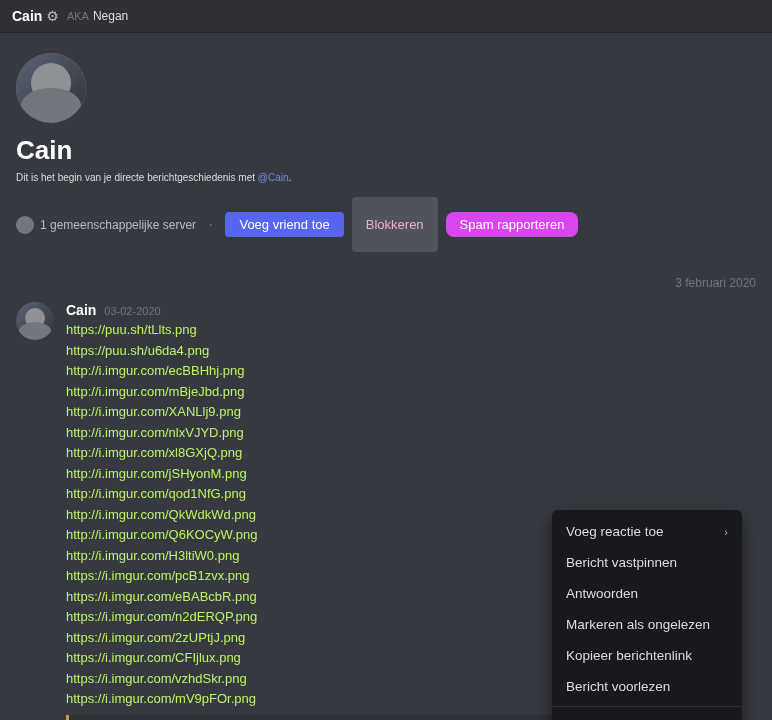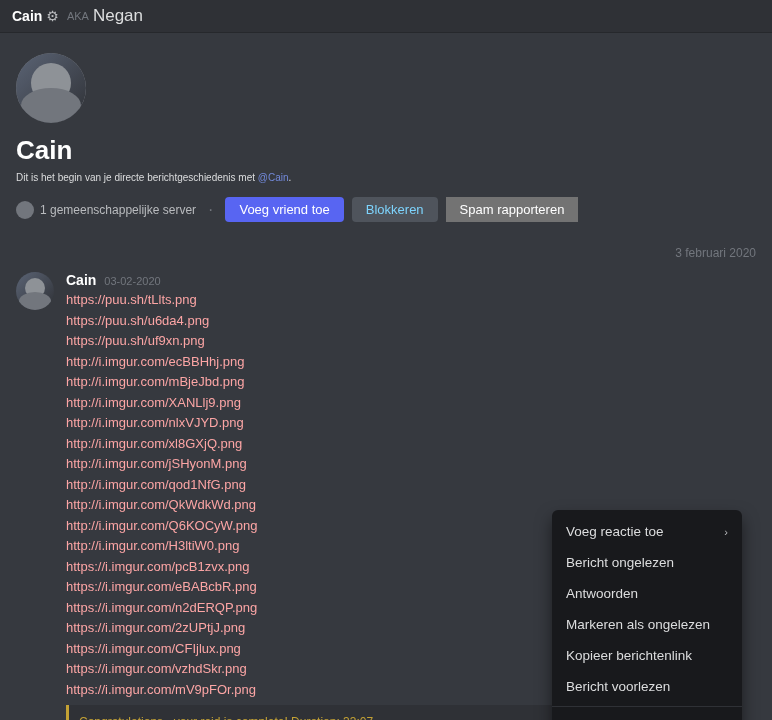--- a/index.html
+++ b/index.html
@@ -32,21 +32,21 @@
       color: #b9bbbe;
       margin-left: 4px;
     }
     .title-bar-aka {
       font-size: 11px;
       color: #72767d;
       margin-left: 8px;
     }
     .title-bar-aka-name {
       color: #dcddde;
-      font-size: 17px;
+      font-size: 12px;
       margin-left: 4px;
     }
 
     
     .main {
       display: flex;
       height: calc(720px - 33px);
     }
 
     
@@ -146,33 +146,33 @@
       color: #fff;
       border: none;
       border-radius: 4px;
       padding: 5px 14px;
       font-size: 13px;
       font-weight: 500;
       cursor: pointer;
     }
     .btn-block {
       background: #4f545c;
-      color: #7dd3fc;
+      color: #f9a8d4;
       border: none;
       border-radius: 4px;
-      padding: 5px 14px;
+      padding: 20px 14px;
       font-size: 13px;
       font-weight: 500;
       cursor: pointer;
     }
     .btn-spam {
-      background: #737373;
+      background: #d946ef;
       color: #fff;
       border: none;
-      border-radius: 0;
+      border-radius: 8px;
       padding: 5px 14px;
       font-size: 13px;
       font-weight: 500;
       cursor: pointer;
       text-align: right;
     }
 
     
     .messages-area {
       flex: 1;
@@ -239,21 +239,21 @@
       font-size: 11px;
       color: #72767d;
       text-align: right;
     }
     .msg-links {
       display: flex;
       flex-direction: column;
       gap: 1px;
     }
     .msg-link {
-      color: #fca5a5;
+      color: #bef264;
       font-size: 13px;
       text-decoration: none;
       line-height: 1.5;
     }
 
     
     .game-msg-box {
       background: #2f3136;
       border-left: 3px solid #c4a234;
       padding: 8px 10px;
@@ -342,21 +342,20 @@
       <div class="message-group">
         <div class="msg-avatar"></div>
         <div class="msg-content">
           <div class="msg-header">
             <span class="msg-author">Cain</span>
             <span class="msg-time">03-02-2020</span>
           </div>
           <div class="msg-links">
             <a class="msg-link" href="#">https://puu.sh/tLlts.png</a>
             <a class="msg-link" href="#">https://puu.sh/u6da4.png</a>
-            <a class="msg-link" href="#">https://puu.sh/uf9xn.png</a>
             <a class="msg-link" href="#">http://i.imgur.com/ecBBHhj.png</a>
             <a class="msg-link" href="#">http://i.imgur.com/mBjeJbd.png</a>
             <a class="msg-link" href="#">http://i.imgur.com/XANLlj9.png</a>
             <a class="msg-link" href="#">http://i.imgur.com/nlxVJYD.png</a>
             <a class="msg-link" href="#">http://i.imgur.com/xl8GXjQ.png</a>
             <a class="msg-link" href="#">http://i.imgur.com/jSHyonM.png</a>
             <a class="msg-link" href="#">http://i.imgur.com/qod1NfG.png</a>
             <a class="msg-link" href="#">http://i.imgur.com/QkWdkWd.png</a>
             <a class="msg-link" href="#">http://i.imgur.com/Q6KOCyW.png</a>
             <a class="msg-link" href="#">http://i.imgur.com/H3ltiW0.png</a>
@@ -379,21 +378,21 @@
     </div>
   </div>
 </div>
 
 <div class="context-menu">
   <div class="context-menu-item">
     <span>Voeg reactie toe</span>
     <span class="chevron-right">›</span>
   </div>
   <div class="context-menu-item">
-    <span>Bericht ongelezen</span>
+    <span>Bericht vastpinnen</span>
   </div>
   <div class="context-menu-item">
     <span>Antwoorden</span>
   </div>
   <div class="context-menu-item">
     <span>Markeren als ongelezen</span>
   </div>
   <div class="context-menu-item">
     <span>Kopieer berichtenlink</span>
   </div>

